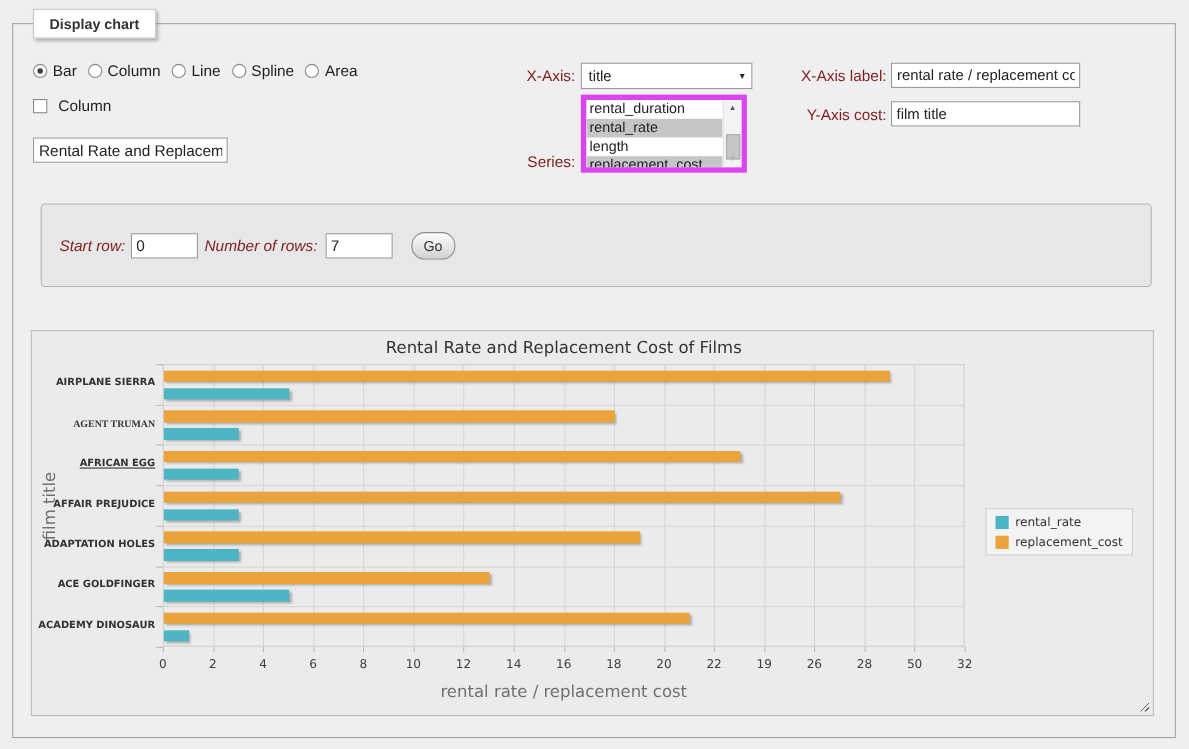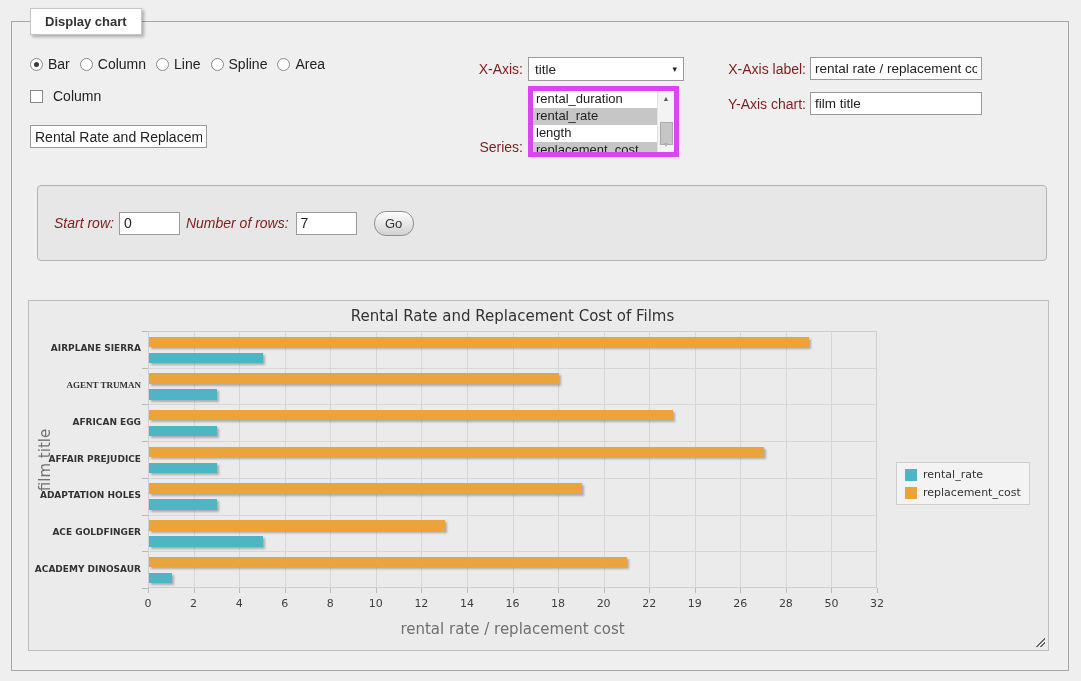--- a/index.html
+++ b/index.html
@@ -133,21 +133,21 @@
     </div>
   <div class="lb-scroll">
     <div class="lb-btn up" style="top:0;">▲</div>
     <div class="lb-thumb"></div>
     <div class="lb-btn down">▼</div>
   </div>
 </div>
 
 <div class="abs form-label" style="left:690px; top:61px; width:116px;">X-Axis label:</div>
 <input class="abs txt" style="left: 810px; top: 57px; width: 172px; font-size: 13.5px;" value="rental rate / replacement cost">
-<div class="abs form-label" style="left:690px; top:96px; width:116px;">Y-Axis chart:</div>
+<div class="abs form-label" style="left:690px; top:96px; width:116px;">Y-Axis cost:</div>
 <input class="abs txt" style="left: 810px; top: 92px; width: 172px; font-size: 13.5px;" value="film title">
 
 <div class="abs rows-box">
   <span class="form-label">Start row:</span>
   <input class="txt" style="width: 61px; margin-left: 5px;" value="0">
   <span class="form-label" style="margin-left:6px;">Number of rows:</span>
   <input class="txt" style="width: 61px; margin-left: 7px;" value="7">
   <div class="go-btn">Go</div>
 </div>
 
@@ -217,21 +217,21 @@
     <div class="tickmark" style="left: 113px; top: 213.571px; width: 6px; height: 1px;"></div>
     <div class="gridh" style="left: 119px; top: 250.286px; width: 729px; height: 1px;"></div>
     <div class="tickmark" style="left: 113px; top: 250.286px; width: 6px; height: 1px;"></div>
     <div class="tickmark" style="left: 113px; top: 287px; width: 6px; height: 1px;"></div>
     <div class="cat-label" style="left: 0px; top: 42.3571px; width: 112px;">AIRPLANE SIERRA</div>
     <div class="bar" style="left: 120px; top: 35.5px; width: 660.428px; height: 10.5px; background: rgb(234, 164, 59);"></div>
     <div class="bar" style="left: 120px; top: 51.5px; width: 113.678px; height: 10.5px; background: rgb(77, 181, 196);"></div>
     <div class="cat-label" style="left: 0px; top: 79.0714px; width: 112px; font-family: Liberation Serif, serif;">AGENT TRUMAN</div>
     <div class="bar" style="left: 120px; top: 72.2143px; width: 409.835px; height: 10.5px; background: rgb(234, 164, 59);"></div>
     <div class="bar" style="left: 120px; top: 88.2143px; width: 68.1159px; height: 10.5px; background: rgb(77, 181, 196);"></div>
-    <div class="cat-label" style="left: 0px; top: 115.786px; width: 112px;">AFRICAN EGG</div>
+    <div class="cat-label" style="left: 0px; top: 115.786px; width: 112px; text-decoration: underline;">AFRICAN EGG</div>
     <div class="bar" style="left: 120px; top: 108.929px; width: 523.741px; height: 10.5px; background: rgb(234, 164, 59);"></div>
     <div class="bar" style="left: 120px; top: 124.929px; width: 68.1159px; height: 10.5px; background: rgb(77, 181, 196);"></div>
     <div class="cat-label" style="left: 0px; top: 152.5px; width: 112px;">AFFAIR PREJUDICE</div>
     <div class="bar" style="left: 120px; top: 145.643px; width: 614.866px; height: 10.5px; background: rgb(234, 164, 59);"></div>
     <div class="bar" style="left: 120px; top: 161.643px; width: 68.1159px; height: 10.5px; background: rgb(77, 181, 196);"></div>
     <div class="cat-label" style="left: 0px; top: 189.214px; width: 112px;">ADAPTATION HOLES</div>
     <div class="bar" style="left: 120px; top: 182.357px; width: 432.616px; height: 10.5px; background: rgb(234, 164, 59);"></div>
     <div class="bar" style="left: 120px; top: 198.357px; width: 68.1159px; height: 10.5px; background: rgb(77, 181, 196);"></div>
     <div class="cat-label" style="left: 0px; top: 225.929px; width: 112px; text-align: right;">ACE GOLDFINGER</div>
     <div class="bar" style="left: 120px; top: 219.071px; width: 295.928px; height: 10.5px; background: rgb(234, 164, 59);"></div>

